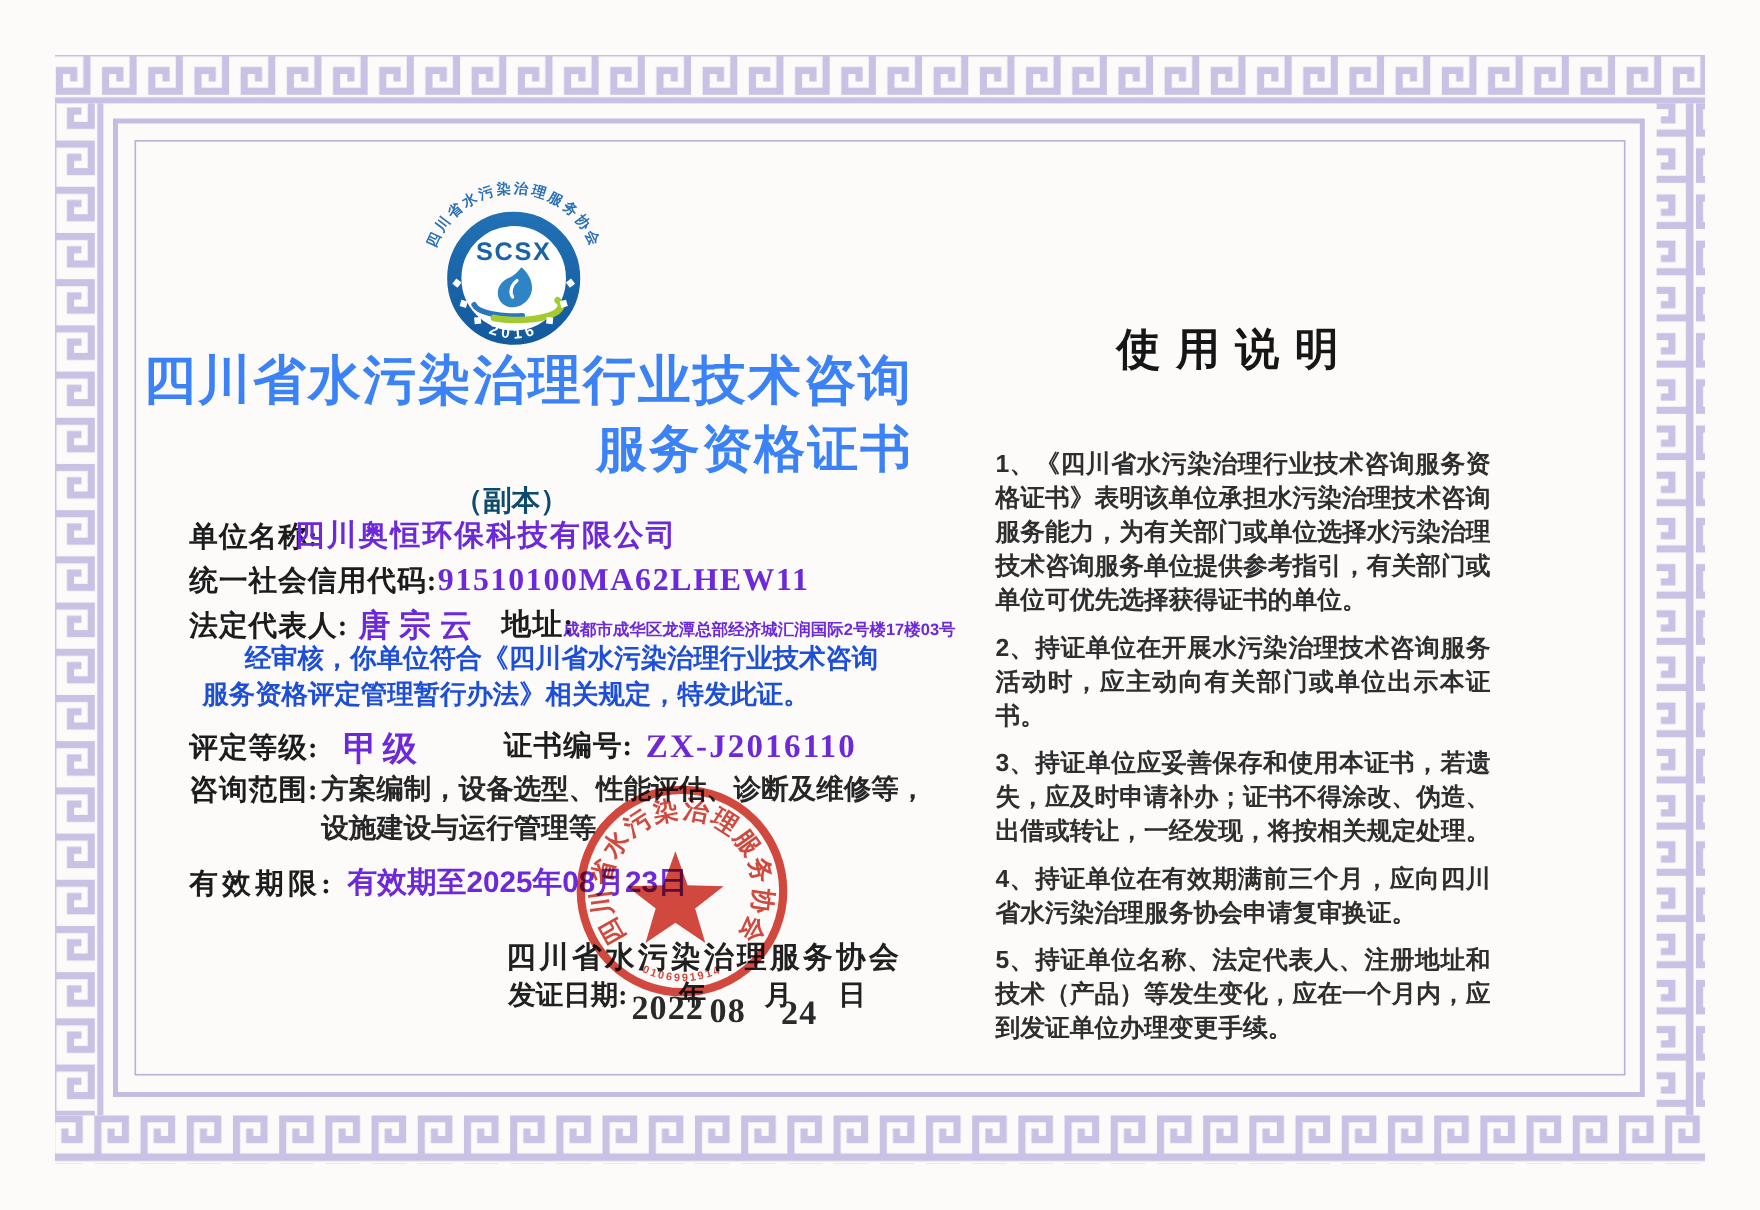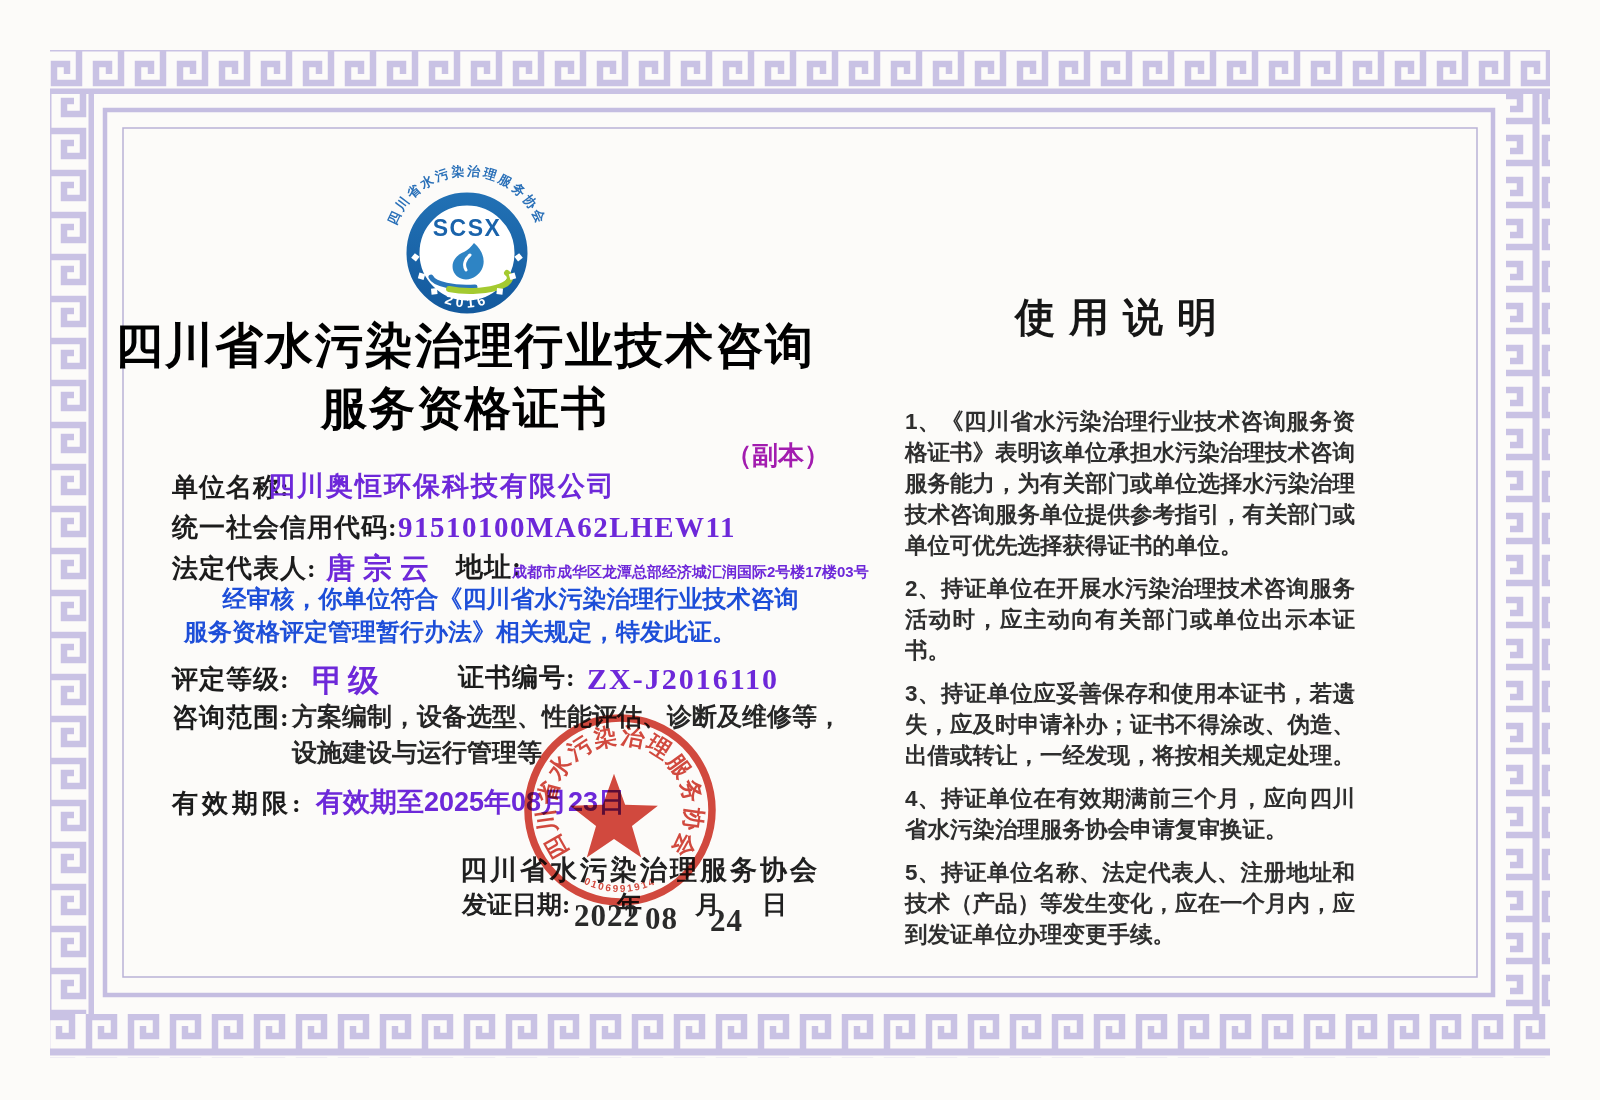--- a/index.html
+++ b/index.html
@@ -7,26 +7,26 @@
     position:relative;width:1600px;height:1100px;overflow:hidden;
     background:#fcfbf9;
     font-family:"Liberation Serif", serif;
     color:#1f1f1f;
   }
   .abs{position:absolute;}
   .serif{font-family:"Liberation Serif", serif;}
   .sans{font-family:"Liberation Sans", sans-serif;}
 
   .cert-title{
-    left:100px;width:730px;text-align:center;
-    font-size:48px;font-weight:900;letter-spacing:2px;color:#000000;
+    left:100px;width:730px;text-align:right;
+    font-size:48px;font-weight:900;letter-spacing:2px;color:#3b82f6;
   }
   .cert-title2{font-size:46px;}
-  .cert-subtitle{left:100px;width:730px;top:438px;text-align:right;
-    font-size:26px;font-weight:700;color:#a21caf;}
+  .cert-subtitle{left:100px;width:730px;top:438px;text-align:center;
+    font-size:26px;font-weight:700;color:#0c4a6e;}
 
   .field-label{font-size:26px;font-weight:700;color:#1c1c1c;letter-spacing:1px;}
   .field-value{font-weight:700;color:#6d28d9;}
 
   .approval{
     left:184px;top:583px;width:620px;
     font-size:24px;line-height:33px;color:#1d4ed8;
     text-indent:1.6em;font-weight:600;
   }
 

